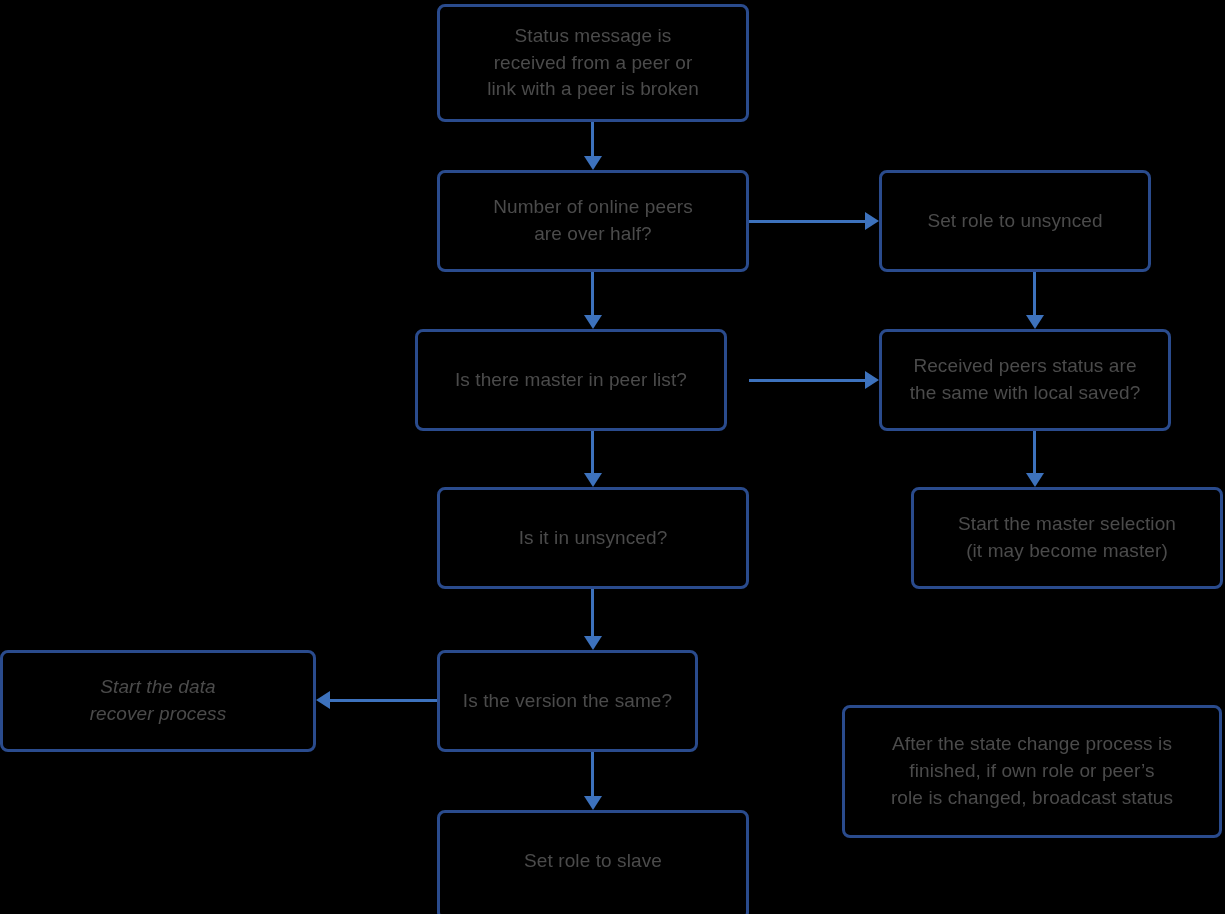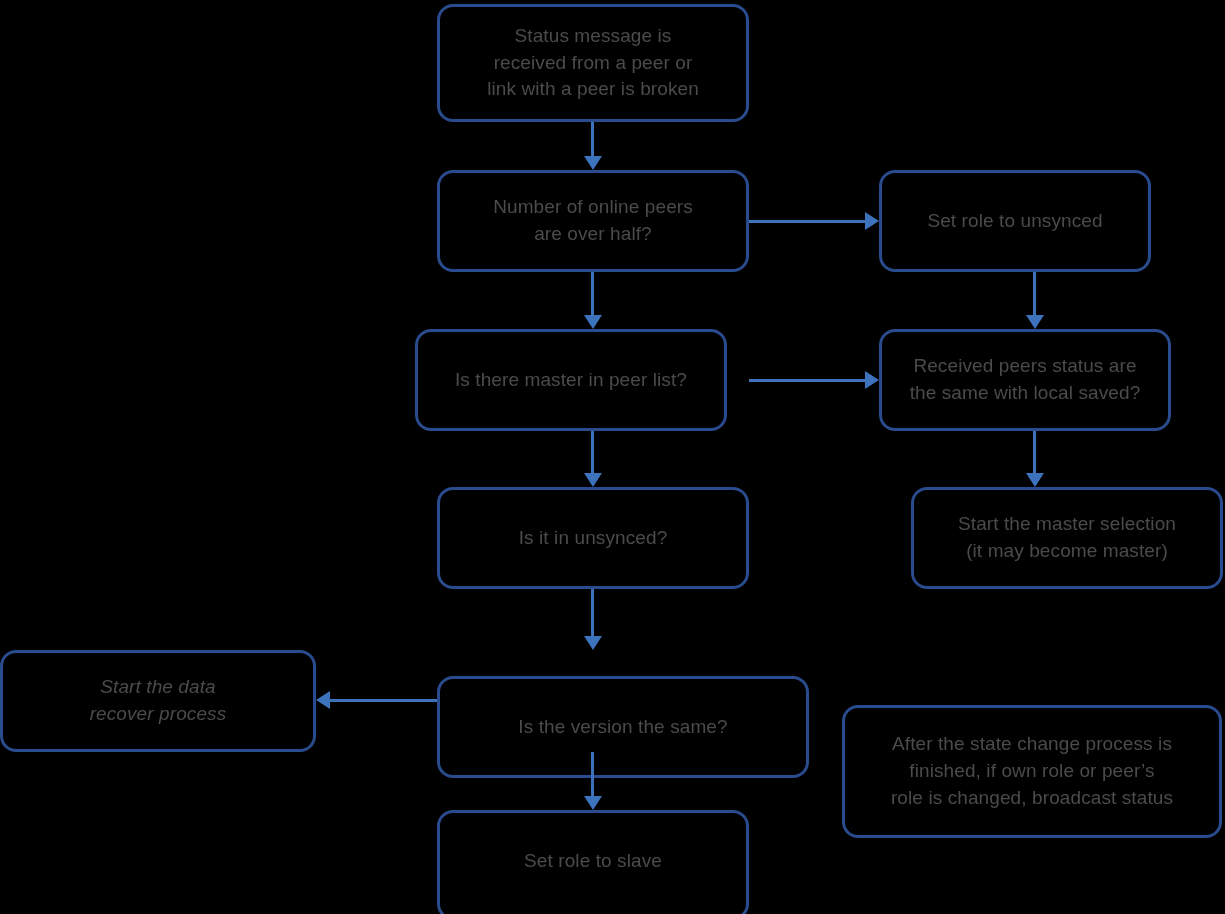--- a/index.html
+++ b/index.html
@@ -12,21 +12,21 @@
     width: 1225px;
     height: 914px;
     background: #000000;
     overflow: hidden;
     font-family: "Liberation Sans", "DejaVu Sans", sans-serif;
   }
   .node {
     position: absolute;
     box-sizing: border-box;
     border: 3px solid #2a4b8d;
-    border-radius: 16px;
+    border-radius: 8px;
     background: #000000;
     color: #4b4b4b;
     display: flex;
     align-items: center;
     justify-content: center;
     text-align: center;
     font-size: 19px;
     line-height: 1.42;
     letter-spacing: 0.1px;
     padding: 6px 14px;
@@ -118,21 +118,21 @@
     </div>
   </div>
 
   <div class="node" style="left:0px; top:650px; width:316px; height:102px;font-style:italic;">
     <div>
       <span>Start the data</span>
       <span>recover process</span>
     </div>
   </div>
 
-  <div class="node" style="left:437px; top:676px; width:372px; height:102px;">
+  <div class="node" style="left:437px; top:650px; width:261px; height:102px;">
     <div>
       <span>Is the version the same?</span>
     </div>
   </div>
 
   <div class="node" style="left:437px; top:810px; width:312px; height:110px;">
     <div style="margin-bottom:8px;">
       <span>Set role to slave</span>
     </div>
   </div>

